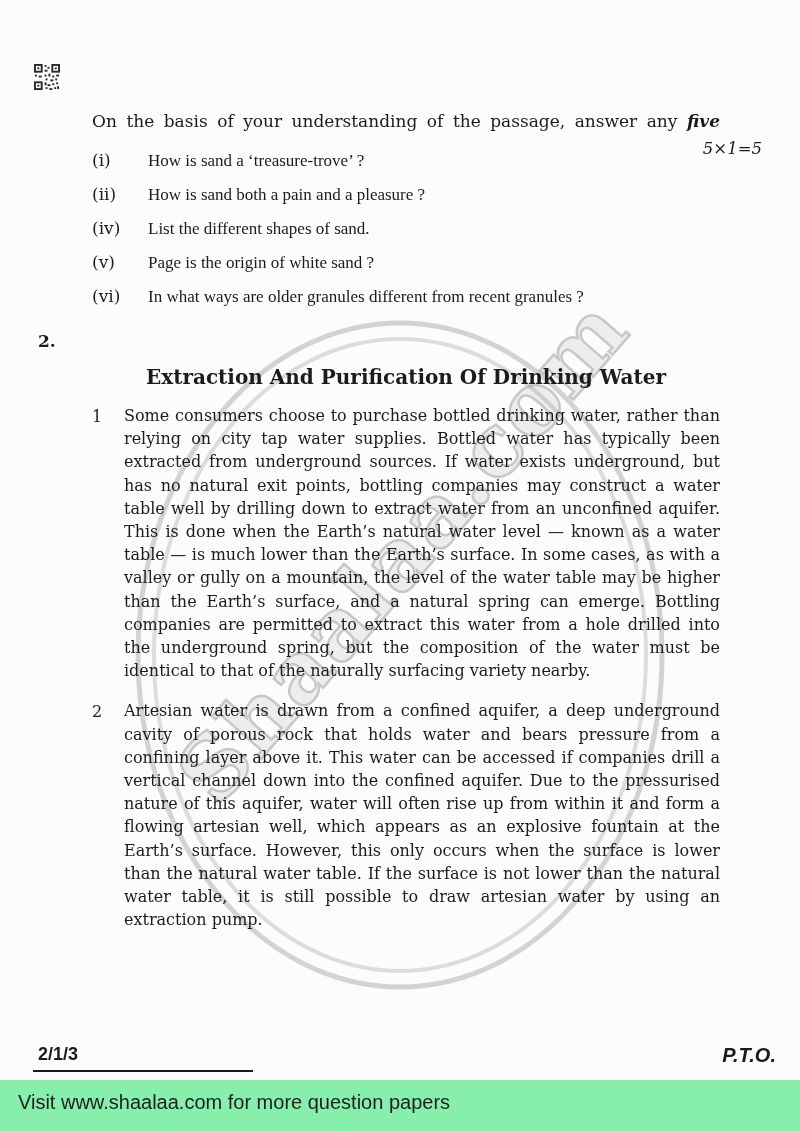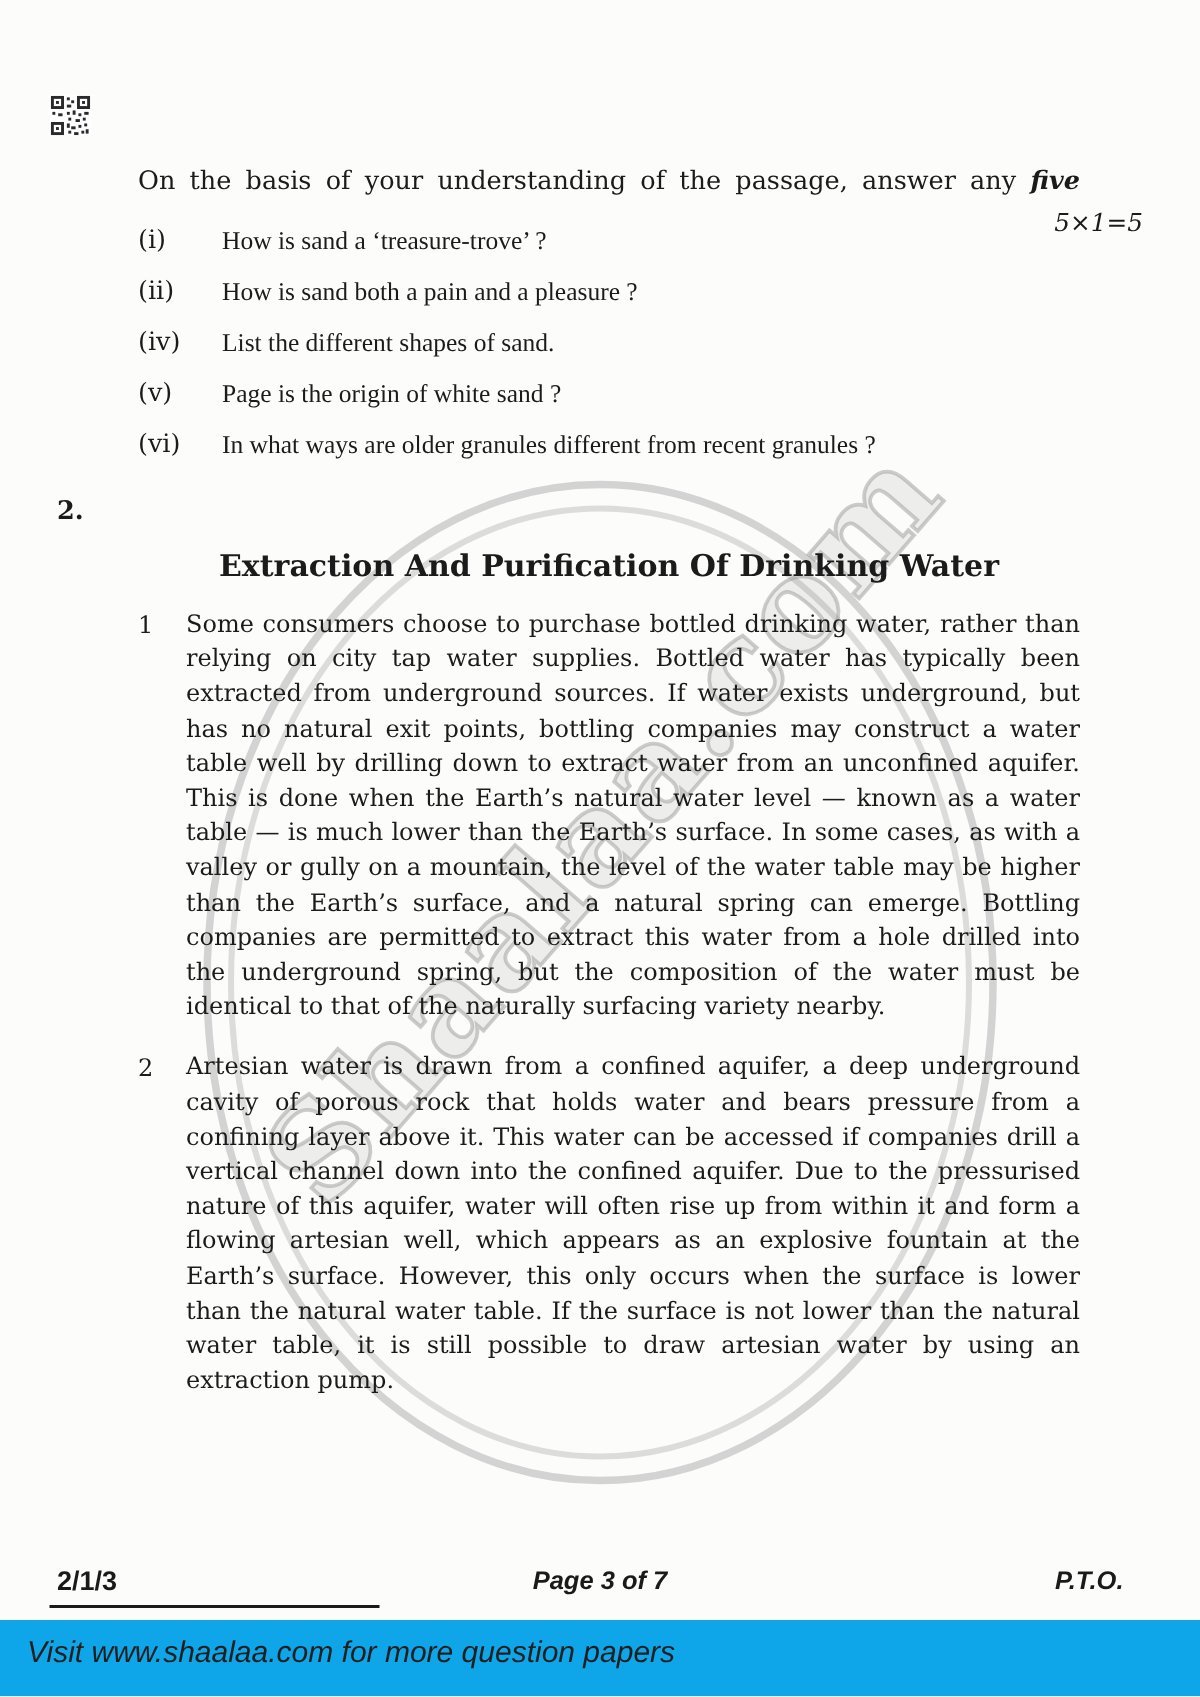--- a/index.html
+++ b/index.html
@@ -50,26 +50,26 @@
   .footer-code{
     position:absolute;left:38px;top:1044px;z-index:1;
     font-family:"Liberation Sans", sans-serif;font-weight:bold;font-size:18px;color:#1a1a1a;
   }
   .footer-rule{position:absolute;left:33px;top:1070px;width:220px;height:2px;background:#1a1a1a;z-index:1;}
   .footer-page{
     position:absolute;left:0;right:0;top:1044px;text-align:center;z-index:1;
     font-family:"Liberation Sans", sans-serif;font-style:italic;font-weight:bold;font-size:17px;color:#1a1a1a;
   }
   .footer-pto{
-    position:absolute;right:51px;top:1044px;z-index:1;
-    font-family:"Liberation Sans", sans-serif;font-style:italic;font-weight:bold;font-size:17px;color:#1a1a1a;
+    position:absolute;right:24px;top:1044px;z-index:1;
+    font-family:"Liberation Sans", sans-serif;font-style:italic;font-weight:bold;font-size:20px;color:#1a1a1a;
   }
   
   .banner{
-    position:absolute;left:0;right:0;top:1080px;height:51px;background:#0ea5e9;z-index:2;font-style:italic;
+    position:absolute;left:0;right:0;top:1080px;height:51px;background:#86efac;z-index:2;
   }
   .banner-text{
     position:absolute;left:18px;top:11px;
     font-family:"Liberation Sans", sans-serif;font-size:20px;color:#1f1f1f;
   }
 </style>
 </head>
 <body>
 
 <div class="page">
@@ -159,20 +159,19 @@
 
     <div class="para p2">
       <span class="para-num">2</span>
       <span class="para-text">Artesian water is drawn from a confined aquifer, a deep underground cavity of porous rock that holds water and bears pressure from a confining layer above it. This water can be accessed if companies drill a vertical channel down into the confined aquifer. Due to the pressurised nature of this aquifer, water will often rise up from within it and form a flowing artesian well, which appears as an explosive fountain at the Earth’s surface. However, this only occurs when the surface is lower than the natural water table. If the surface is not lower than the natural water table, it is still possible to draw artesian water by using an extraction pump.</span>
     </div>
 
   </div>
 
   <div class="footer-code">2/1/3</div>
   <div class="footer-rule"></div>
-  <div class="footer-page">Page 3 of 7</div>
   <div class="footer-pto">P.T.O.</div>
 
   <div class="banner">
     <span class="banner-text">Visit www.shaalaa.com for more question papers</span>
   </div>
 
 </div>
 
 </body></html>

